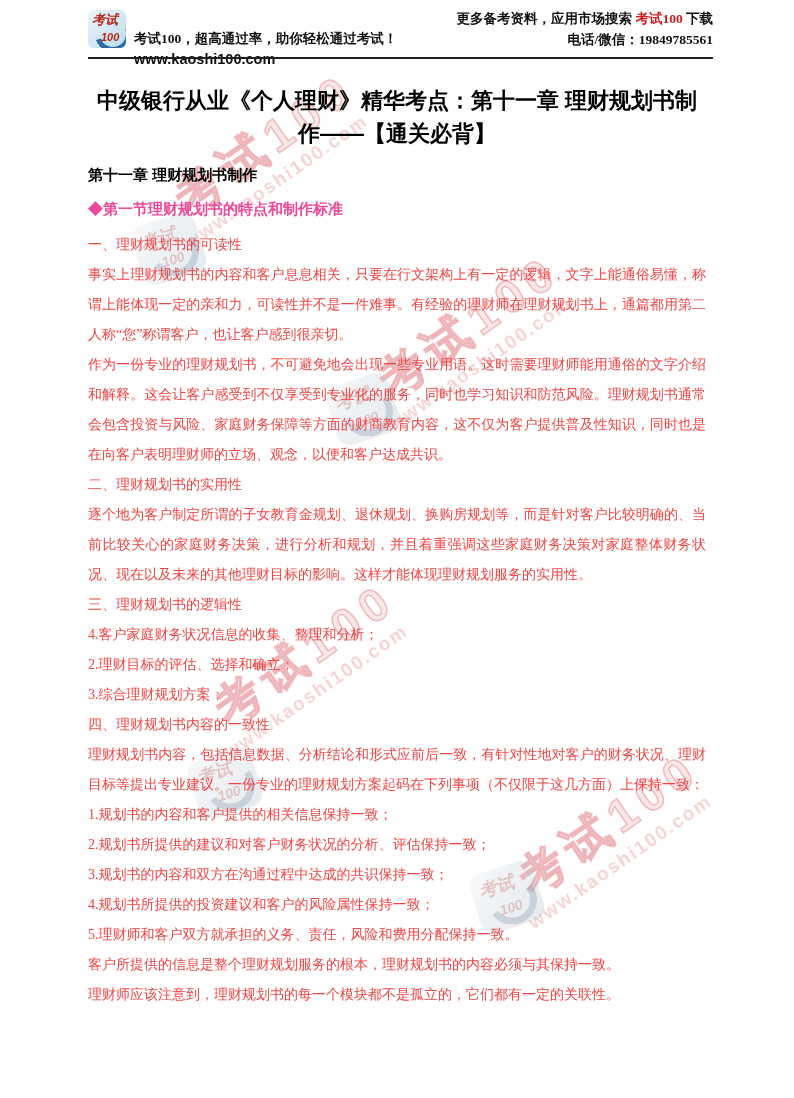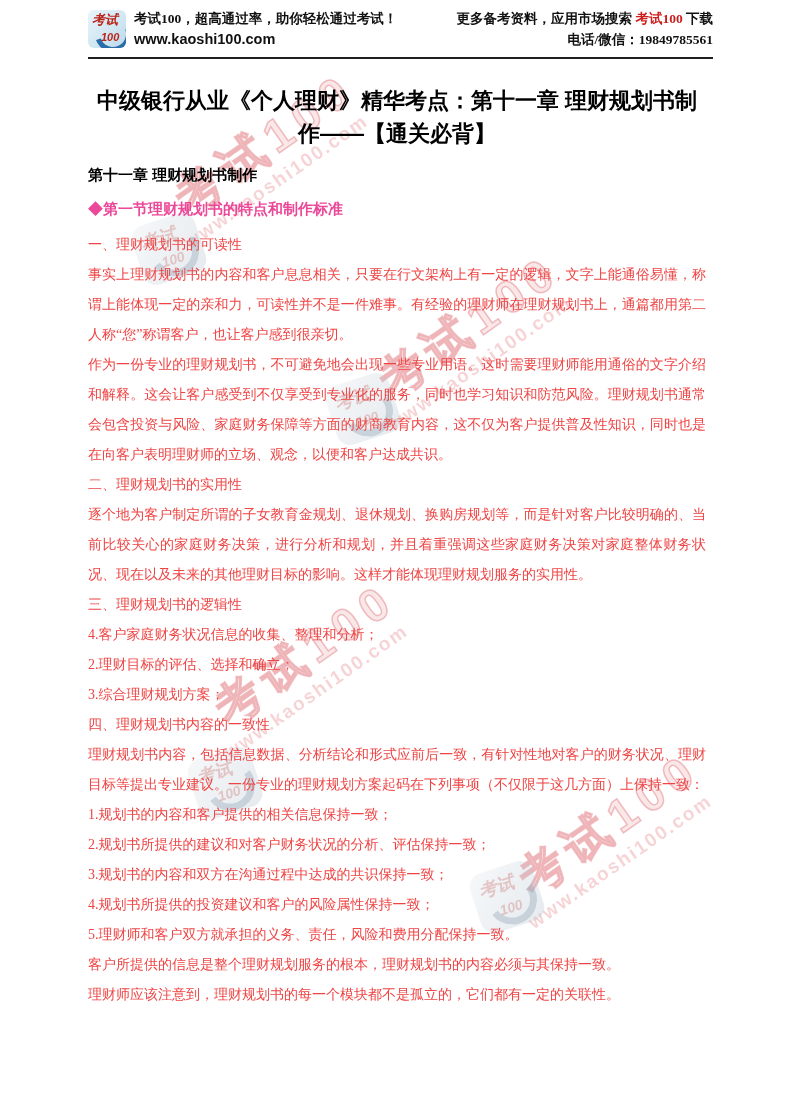--- a/index.html
+++ b/index.html
@@ -34,21 +34,21 @@
     font-family:"Liberation Serif",serif;
     font-style:italic;font-weight:bold;
     font-size:13px;color:#bb2418;line-height:13px;
   }
   .logo .num{
     position:absolute;left:13px;top:21px;
     font-family:"Liberation Sans",sans-serif;
     font-style:italic;font-weight:bold;
     font-size:11px;color:#bb2418;
   }
-  .header-left{margin-left:8px;line-height:21px;white-space:nowrap;}
+  .header-left{margin-left:8px;line-height:21px;white-space:nowrap;margin-top:20px;}
   .header-left .slogan{font-size:13.5px;font-weight:bold;color:#111;}
   .header-left .site{font-size:14.5px;font-weight:bold;color:#111;font-family:"Liberation Sans",sans-serif;}
   .header-right{
     margin-left:auto;text-align:right;line-height:21px;white-space:nowrap;
   }
   .header-right .promo{font-size:13.5px;font-weight:bold;color:#111;text-align:right;}
   .header-right .promo .brand{color:#cb1f1f;}
   .header-right .contact{font-size:13.5px;font-weight:bold;color:#111;}
   .header-rule{
     position:absolute;left:88px;top:57px;width:625px;height:2px;

